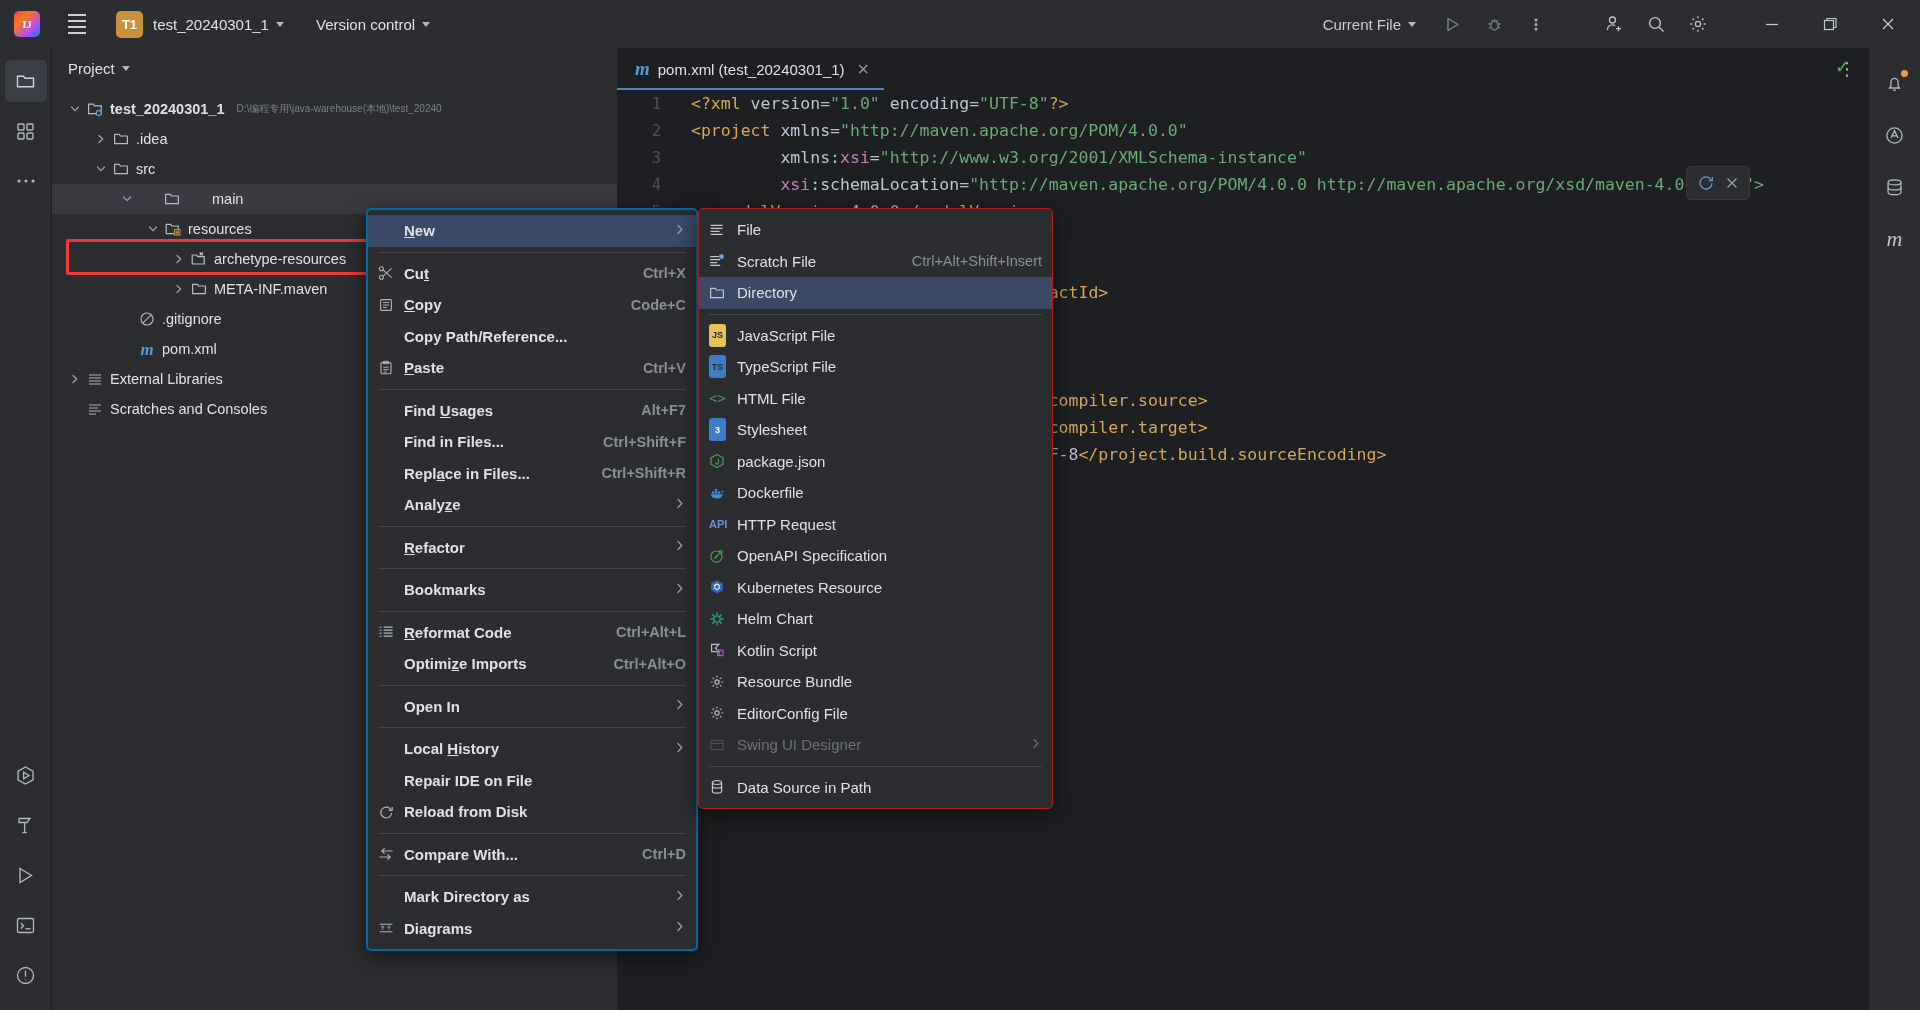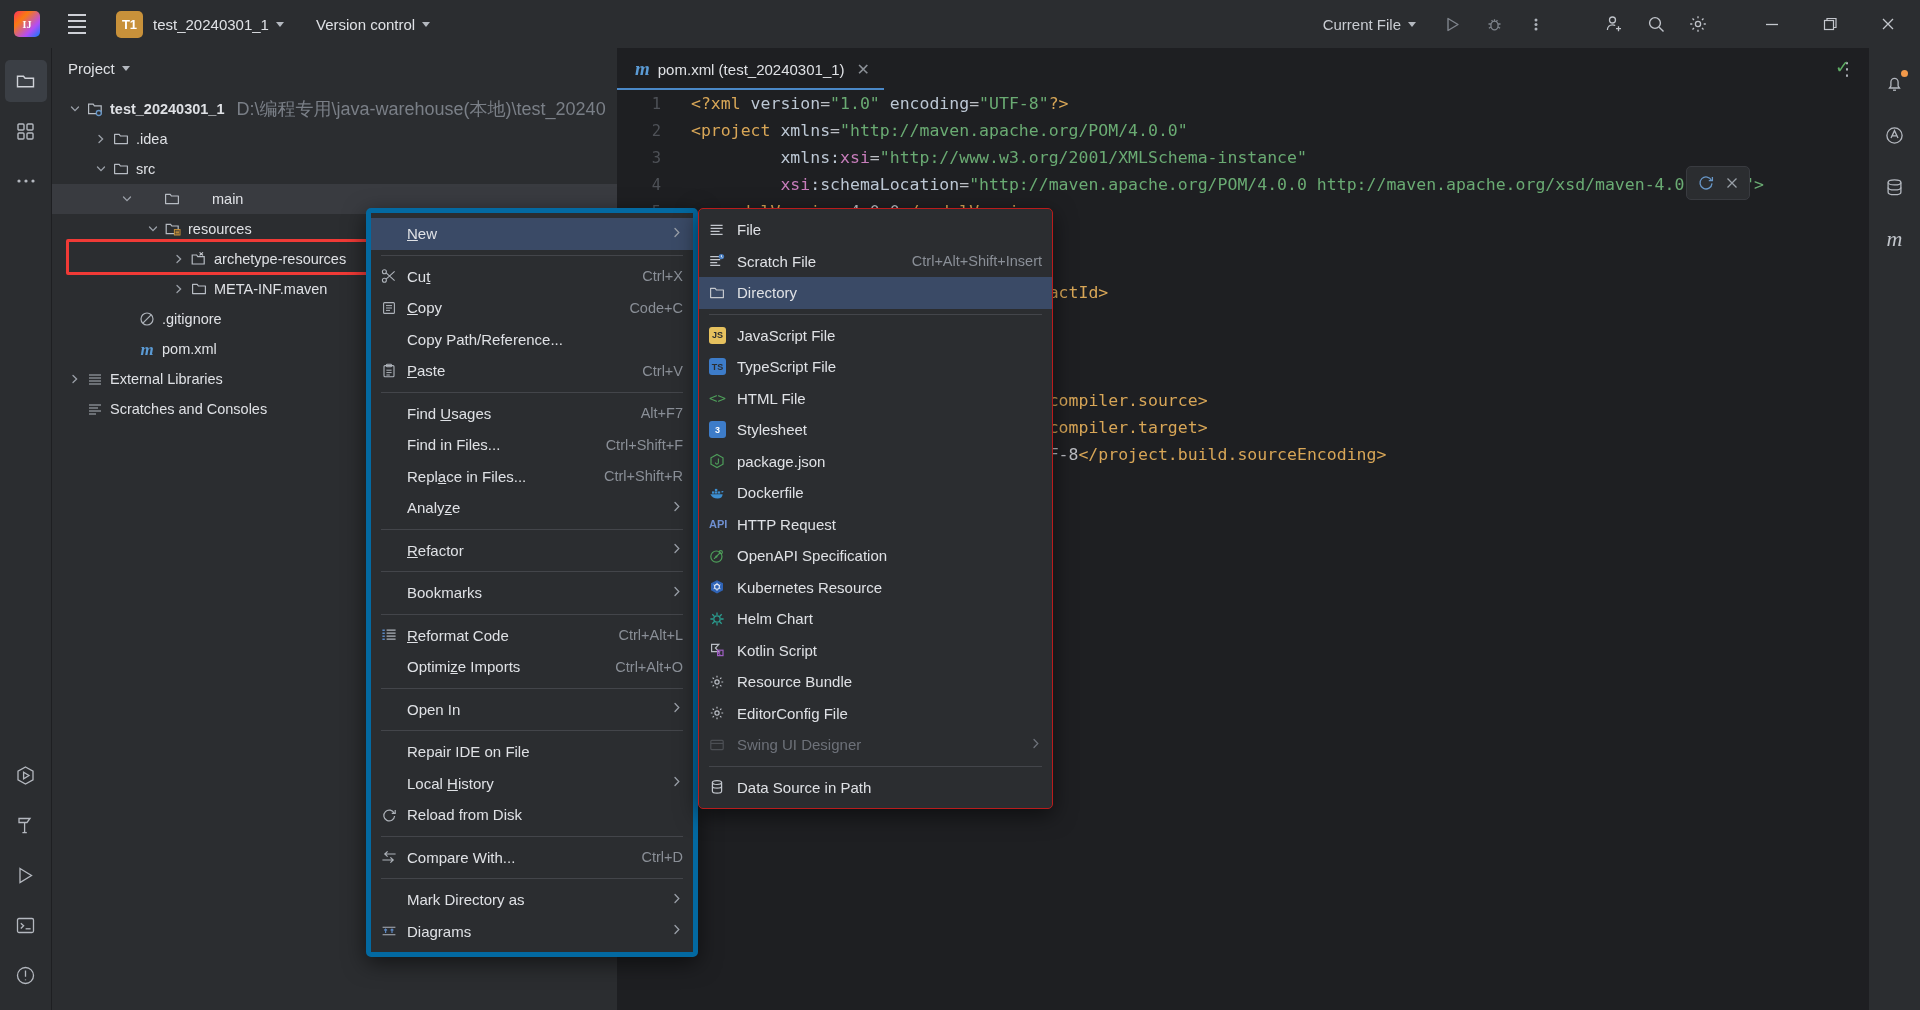--- a/index.html
+++ b/index.html
@@ -112,21 +112,21 @@
   }
   .trow.sel { background: #393b40; }
   .arrow {
     width: 18px; display:inline-flex; align-items:center; justify-content:center;
     color:#9ba0a8; flex:none;
   }
   .arrow.none { visibility: hidden; }
   .ticon-sm { width: 22px; display:inline-flex; align-items:center; justify-content:center; flex:none; margin-right: 4px; }
   .tlabel { font-size: 14.5px; }
   .tlabel.bold { font-weight: bold; }
-  .tpath { color: #7a7f87; font-size: 18px; margin-left: 12px; }
+  .tpath { color: #7a7f87; font-size: 10px; margin-left: 12px; }
   .redbox {
     position: absolute; border: 3px solid #f03a36; border-radius: 2px;
     pointer-events: none;
   }
 
   
   .editorwrap {
     position: absolute; top: 48px; left: 617px; right: 52px; bottom: 0;
     background: #1e1f22;
   }
@@ -171,23 +171,24 @@
     position: absolute; top: 118px; right: 118px;
     background: #2b2d30; border: 1px solid #393b40; border-radius: 5px;
     height: 34px; display:flex; align-items:center; gap: 10px; padding: 0 10px;
     z-index: 5;
   }
   .floatbar .fb-ic { color:#9aa0a8; font-size:15px; display:flex; align-items:center; }
 
   
   .ctxmenu {
     position: absolute; left: 366px; top: 208px; width: 332px;
-    background: #2b2d30; border: 5px solid #0369a1;
+    background: #2b2d30; border: 2px solid #0369a1;
     border-radius: 5px; padding: 5px 0; z-index: 50;
     box-shadow: 0 6px 22px rgba(0,0,0,.55);
+    font-weight: bold;
   }
   .mrow {
     display:flex; align-items:center; height: 31.5px;
     padding: 0 10px 0 10px; font-size: 15px; color:#dfe1e5;
     position: relative; white-space: nowrap;
   }
   .mrow.hl { background:#3a4a66; }
   .mrow.disabled { color:#6d7179; }
   .mic {
     width: 26px; flex:none; display:inline-flex; align-items:center;
@@ -204,21 +205,21 @@
     position: absolute; left: 698px; top: 208px; width: 355px;
     background: #2b2d30; border: 1px solid #b91c1c;
     border-radius: 5px; padding: 5px 0; z-index: 60;
     box-shadow: 0 6px 22px rgba(0,0,0,.55);
   }
   .sub-ic {
     width: 28px; flex:none; display:inline-flex; align-items:center;
     justify-content:flex-start; font-size: 13px;
   }
   .badge-sq {
-    width:17px; height:17px; border-radius:3px; display:flex;
+    width:17px; height:23px; border-radius:3px; display:flex;
     align-items:center; justify-content:center;
     font-size:9px; font-weight:bold; color:#2b2d30;
     font-family:"Liberation Sans", sans-serif;
   }
 </style>
 </head>
 <body>
 
 <div id="app">
 
@@ -679,28 +680,28 @@
       <div class="mrow">
         <span class="mic"></span>
         <span class="mlabel">Open In</span>
         <span class="msub"><svg width="12" height="13" viewBox="0 0 12 13">
             <path d="M4 2.5 7.8 6.5 4 10.5" fill="none" stroke="#9aa0a8" stroke-width="1.3" stroke-linecap="round"></path>
           </svg></span>
       </div>
       <div class="msep"></div>
       <div class="mrow">
         <span class="mic"></span>
-        <span class="mlabel">Repair IDE on File</span>
-      </div>
-      <div class="mrow">
-        <span class="mic"></span>
         <span class="mlabel">Local <u>H</u>istory</span>
         <span class="msub"><svg width="12" height="13" viewBox="0 0 12 13">
             <path d="M4 2.5 7.8 6.5 4 10.5" fill="none" stroke="#9aa0a8" stroke-width="1.3" stroke-linecap="round"></path>
           </svg></span>
+      </div>
+      <div class="mrow">
+        <span class="mic"></span>
+        <span class="mlabel">Repair IDE on File</span>
       </div>
       <div class="mrow">
         <span class="mic">
           <svg width="16" height="16" viewBox="0 0 16 16">
             <path d="M13.2 6.4A5.4 5.4 0 1 0 13.6 9" fill="none" stroke="#aeb3ba" stroke-width="1.2"></path>
             <path d="M14.2 3v3.4h-3.4" fill="none" stroke="#aeb3ba" stroke-width="1.2"></path>
           </svg>
         </span>
         <span class="mlabel">Reload from Disk</span>
       </div>

